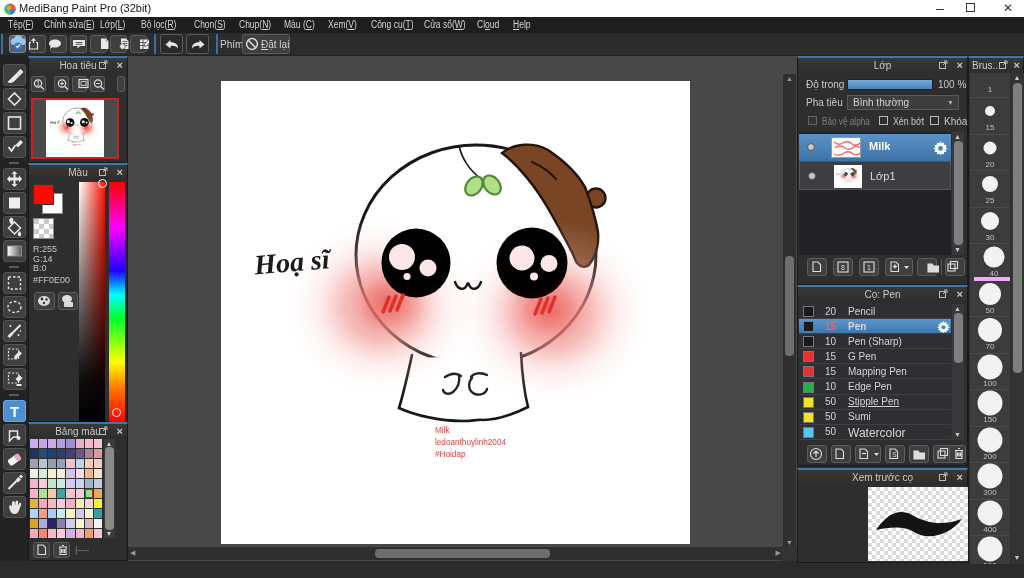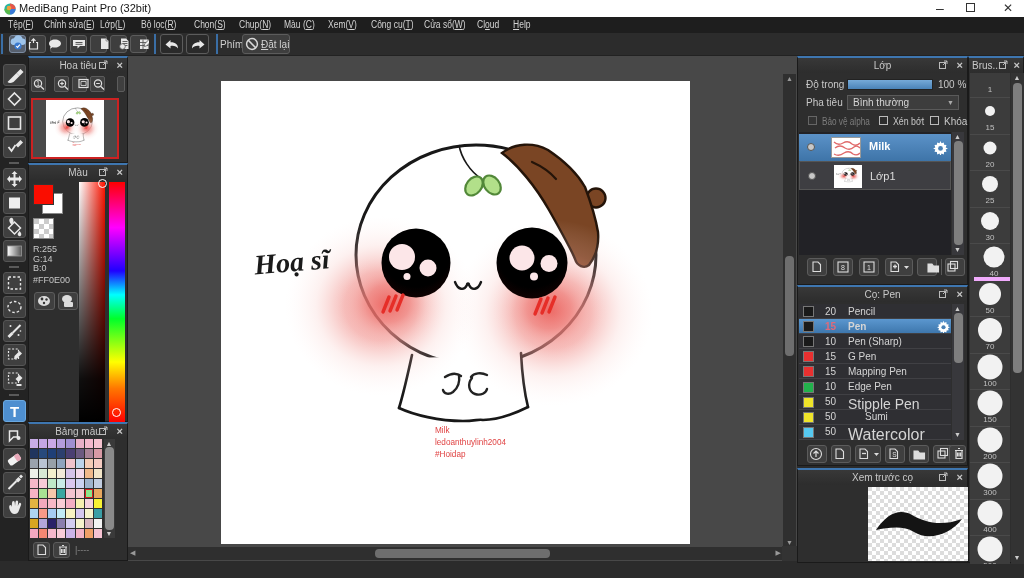--- a/index.html
+++ b/index.html
@@ -507,31 +507,31 @@
           <span style="position:absolute;left:49px;top:1.5px;font-size:10px;color:#d5d5d5;">Mapping Pen</span>
         </div>
         <div style="position:absolute;left:0;top:75.5px;width:152px;height:15px;border-bottom:1px solid #404044">
           <i style="position:absolute;left:4px;top:2px;width:11px;height:11px;background:#22b14c;border:1px solid #777"></i>
           <span style="position:absolute;left:26px;top:1.5px;font-size:10px;color:#d5d5d5;">10</span>
           <span style="position:absolute;left:49px;top:1.5px;font-size:10px;color:#d5d5d5;">Edge Pen</span>
         </div>
         <div style="position:absolute;left:0;top:90.6px;width:152px;height:15px;border-bottom:1px solid #404044">
           <i style="position:absolute;left:4px;top:2px;width:11px;height:11px;background:#efe42a;border:1px solid #777"></i>
           <span style="position:absolute;left:26px;top:1.5px;font-size:10px;color:#d5d5d5;">50</span>
-          <span style="position:absolute;left:49px;top:1.5px;font-size:14px;color:#d5d5d5;">Stipple Pen</span>
+          <span style="position:absolute;left:49px;top:1.5px;font-size:10px;color:#d5d5d5;text-decoration:underline;">Stipple Pen</span>
         </div>
         <div style="position:absolute;left:0;top:105.69999999999999px;width:152px;height:15px;border-bottom:1px solid #404044">
           <i style="position:absolute;left:4px;top:2px;width:11px;height:11px;background:#efe42a;border:1px solid #777"></i>
           <span style="position:absolute;left:26px;top:1.5px;font-size:10px;color:#d5d5d5;">50</span>
-          <span style="position:absolute;left:66px;top:1.5px;font-size:10px;color:#d5d5d5;">Sumi</span>
+          <span style="position:absolute;left:49px;top:1.5px;font-size:10px;color:#d5d5d5;">Sumi</span>
         </div>
         <div style="position:absolute;left:0;top:120.79999999999998px;width:152px;height:15px;border-bottom:1px solid #404044">
           <i style="position:absolute;left:4px;top:2px;width:11px;height:11px;background:#56c8f0;border:1px solid #777"></i>
           <span style="position:absolute;left:26px;top:1.5px;font-size:10px;color:#d5d5d5;">50</span>
-          <span style="position:absolute;left:49px;top:1.5px;font-size:16px;color:#d5d5d5;">Watercolor</span>
+          <span style="position:absolute;left:49px;top:1.5px;font-size:12px;color:#d5d5d5;">Watercolor</span>
         </div>
       </div>
     <div class="abs" style="left:154px;top:17px;width:12px;height:136px;background:#38383c">
       <div class="abs" style="left:1.5px;top:9px;width:9px;height:50px;background:#7e7e7e;border-radius:4px"></div>
       <div class="abs" style="left:2px;top:1px;color:#ccc;font-size:7px">▲</div>
       <div class="abs" style="left:2px;top:127px;color:#ccc;font-size:7px">▼</div>
     </div>
     <div class="bbtn" style="left:9px;top:158px"></div>
     <div class="bbtn" style="left:33px;top:158px"></div>
     <div class="bbtn" style="left:57px;top:158px;width:26px"></div>

